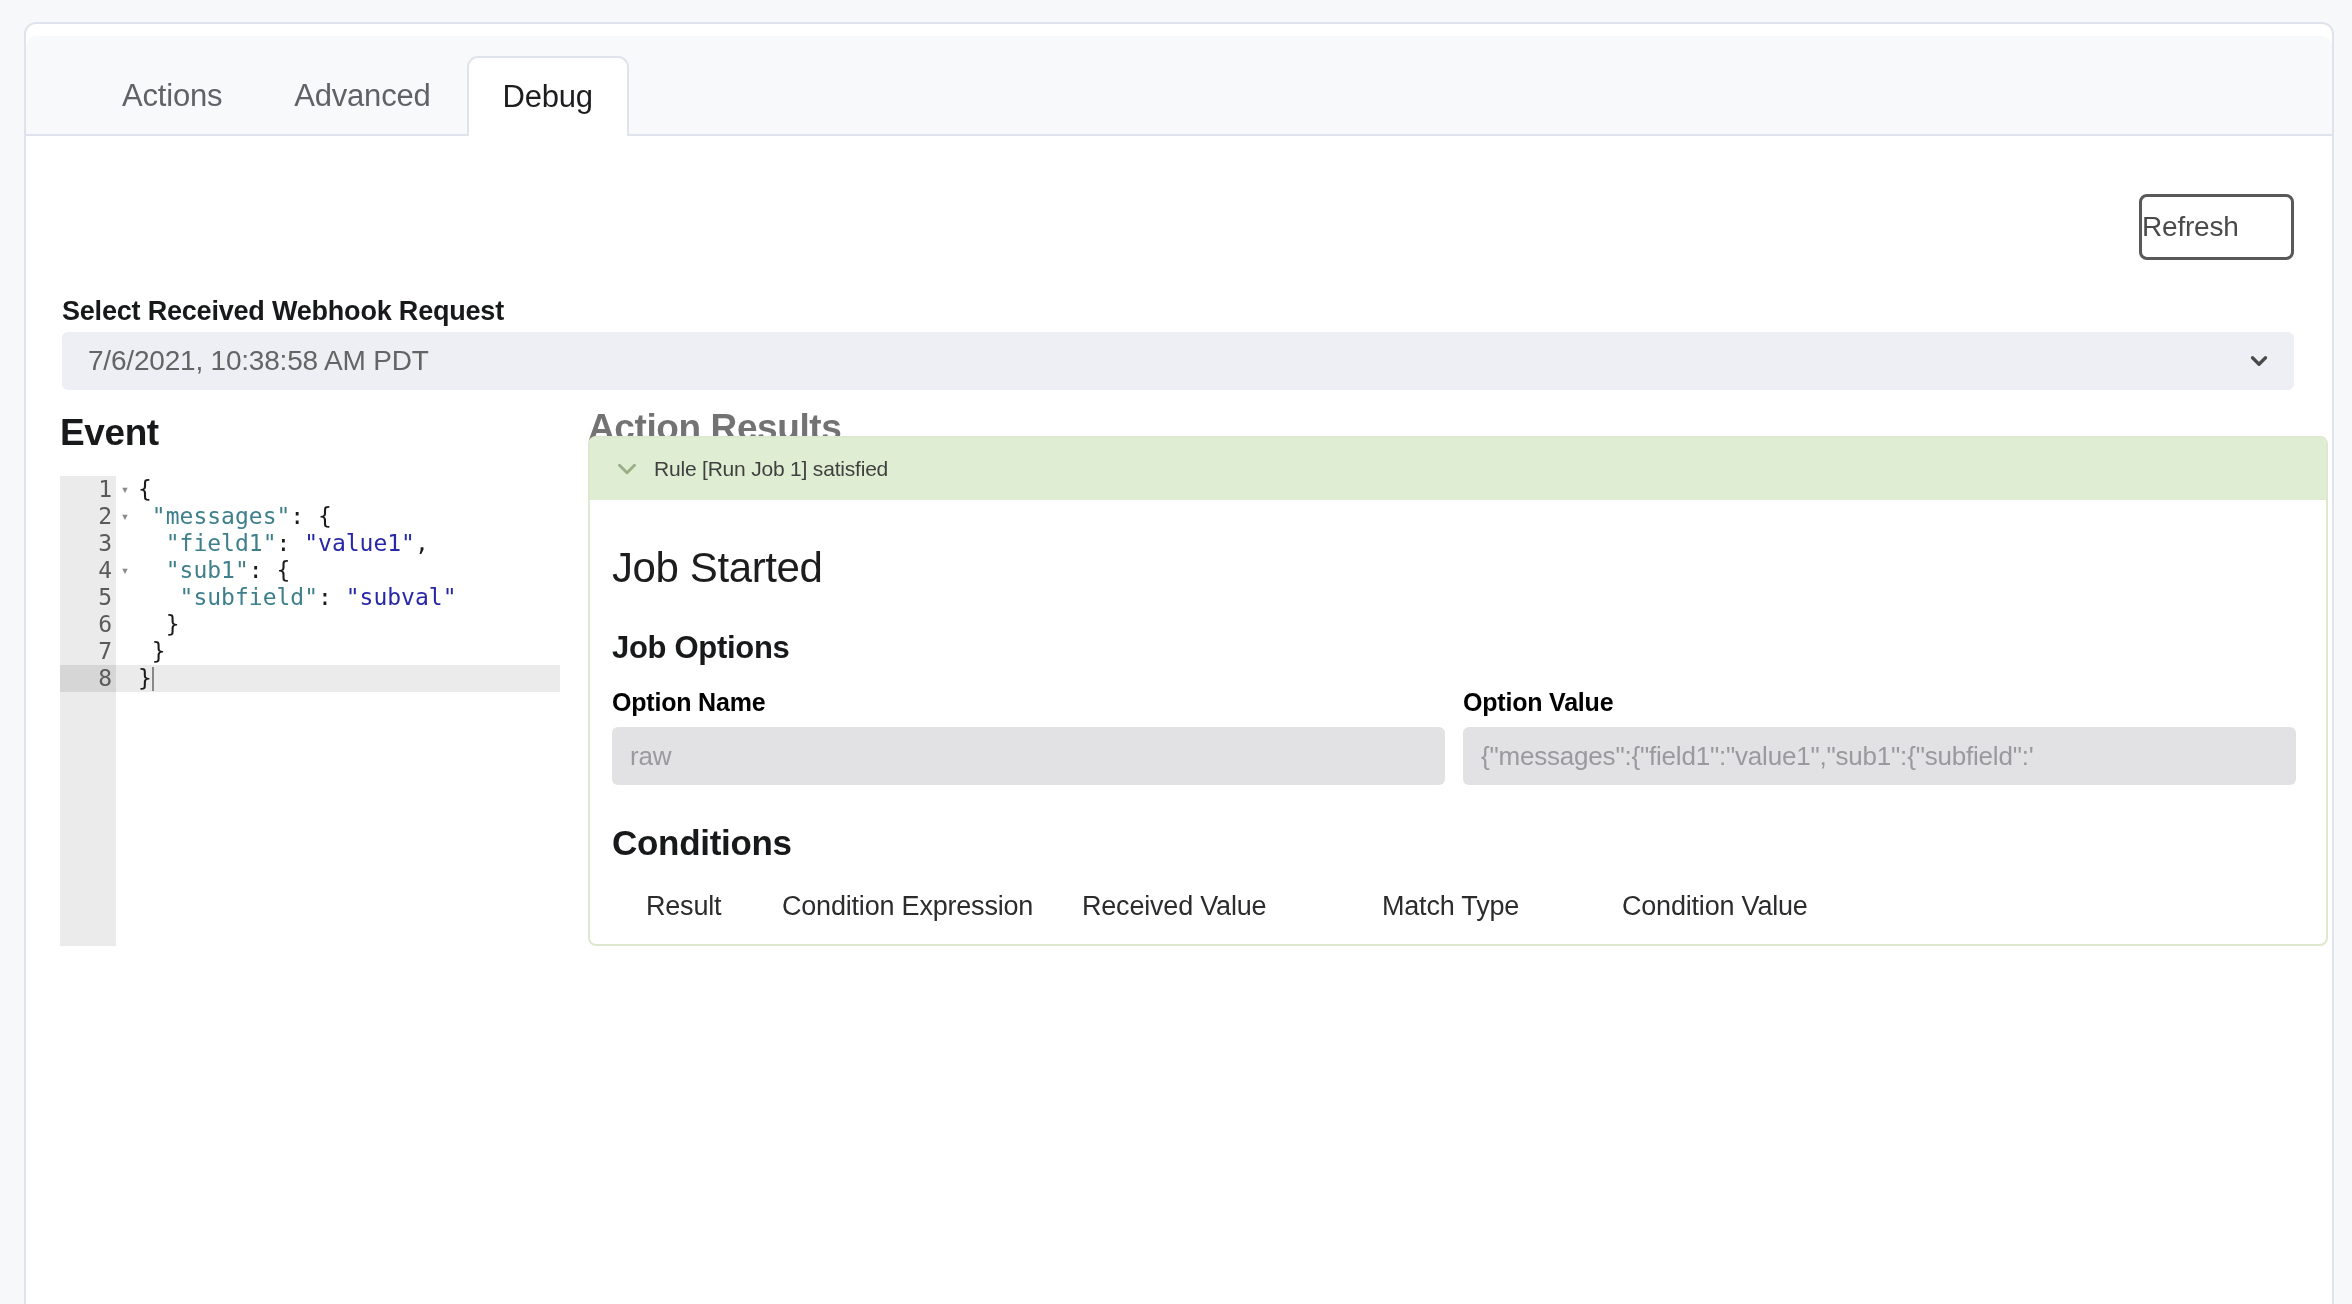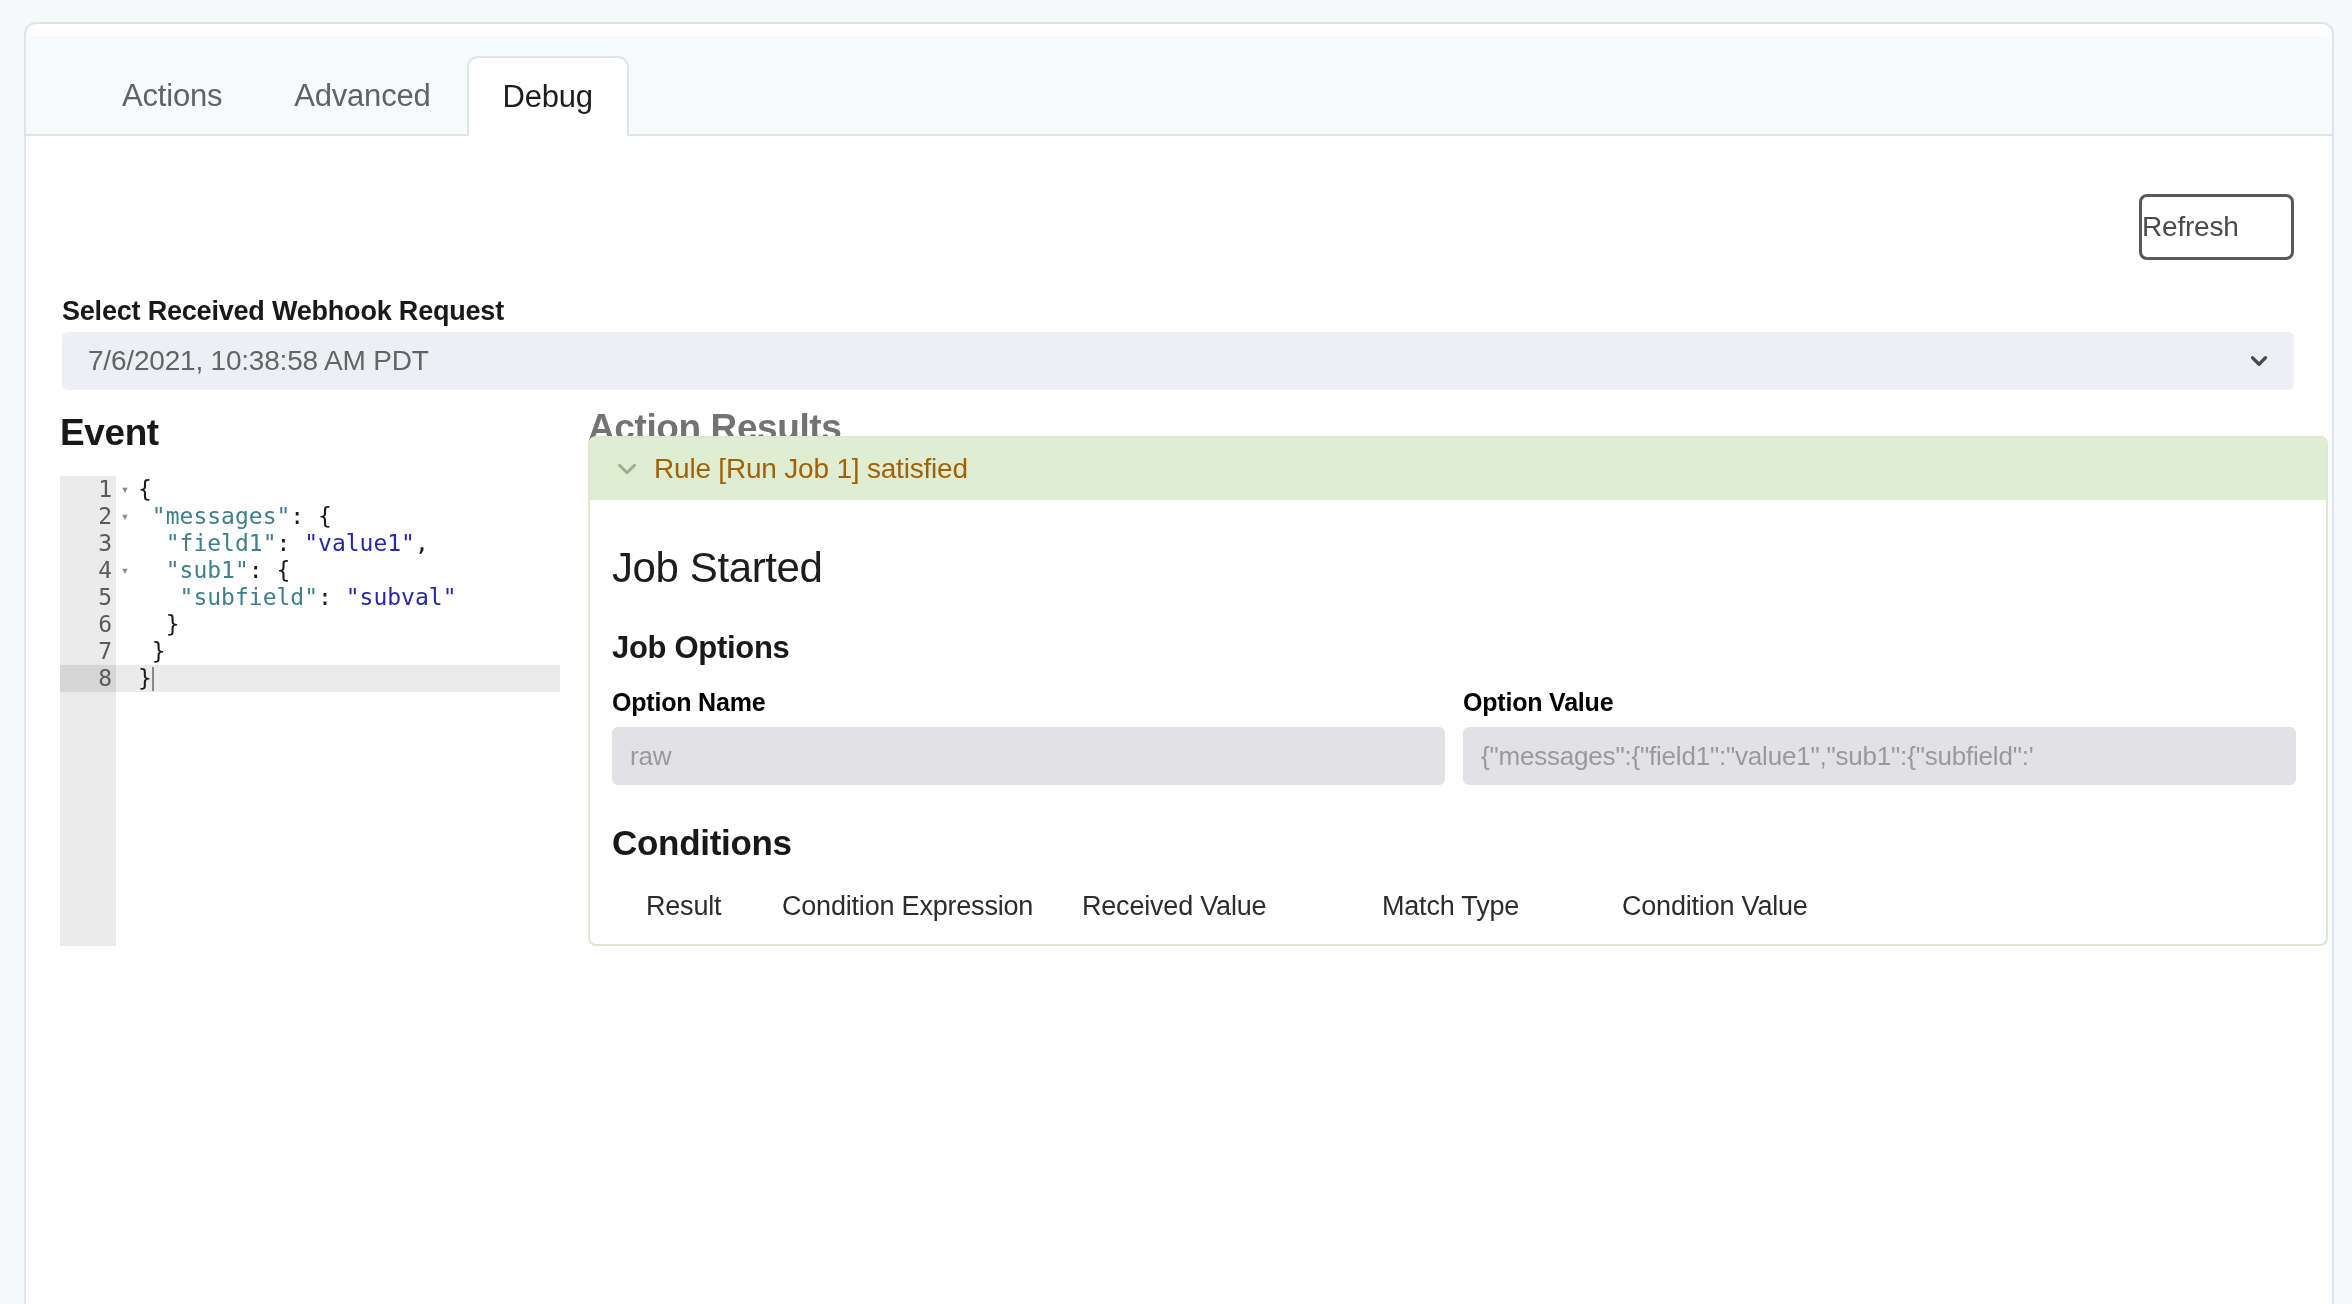--- a/index.html
+++ b/index.html
@@ -224,22 +224,22 @@
     padding-left: 22px;
     cursor: pointer;
   }
   .head-chevron {
     width: 30px; height: 30px;
     display: flex; align-items: center; justify-content: center;
     color: #9bb089;
     margin-right: 12px;
   }
   .head-text {
-    font-size: 28px;
-    color: #a16207;
+    font-size: 21px;
+    color: #404040;
     letter-spacing: -0.2px;
   }
   .result-body { padding: 40px 30px 0 22px; }
 
   .job-title {
     font-size: 42px;
     font-weight: 300;
     color: #1d1d1f;
     letter-spacing: -0.4px;
     margin: 4px 0 0 0;

